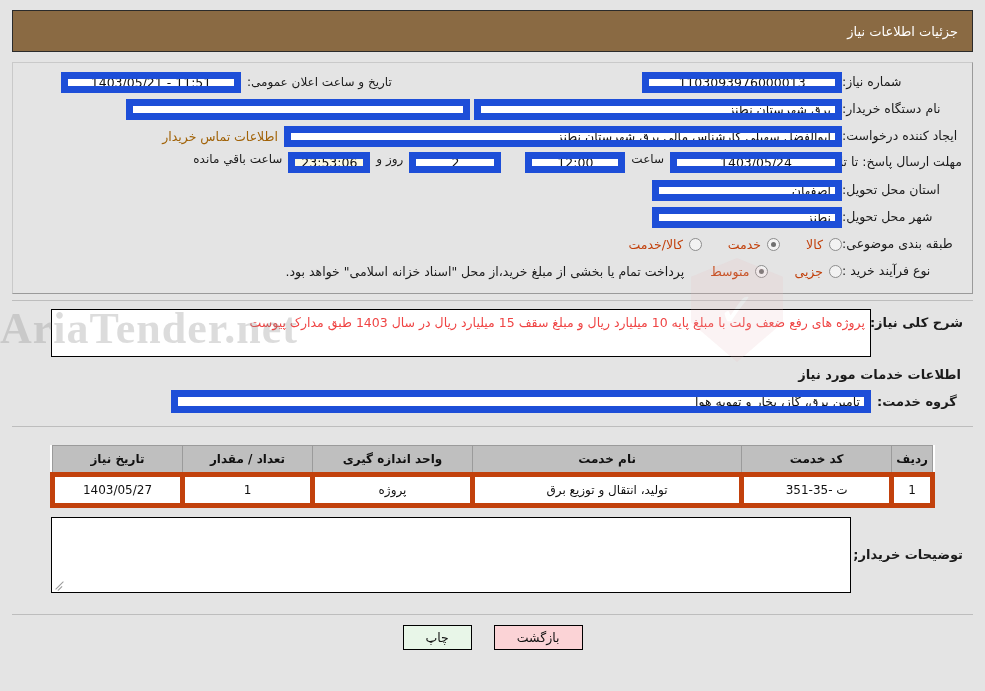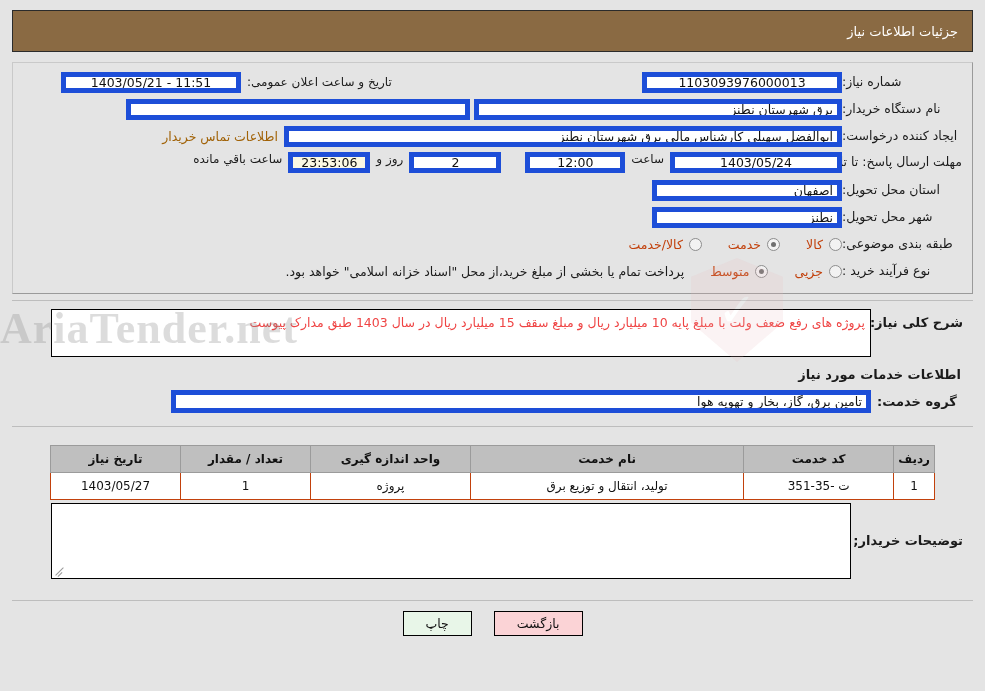--- a/index.html
+++ b/index.html
@@ -56,21 +56,21 @@
     font-size: 12.5px;
     color: #1b1b1b;
     text-align: left;
     white-space: nowrap;
     line-height: 1.25;
   }
   .lbl.w-right { width: 120px; text-align: left; }
 
   .fld {
     background: #ffffff;
-    border: 5px solid #1d4ed8;
+    border: 7px solid #1d4ed8;
     height: 21px;
     font-size: 12.5px;
     color: #111;
     display: flex;
     align-items: center;
     padding: 0 4px;
     line-height: 19px;
     overflow: hidden;
     white-space: nowrap;
   }
@@ -184,21 +184,21 @@
     color: #111;
     font-weight: bold;
     font-size: 12px;
     border: 1px solid #9b9b9b;
     padding: 6px 4px;
     text-align: center;
     white-space: nowrap;
   }
   table.grid td {
     background: #ffffff;
-    border: 1px solid #c2410c;
+    border: 5px solid #c2410c;
     padding: 6px 4px;
     text-align: center;
     color: #111;
     font-size: 12px;
     white-space: nowrap;
   }
 
   
   .footer {
     margin-top: 10px;
@@ -394,21 +394,21 @@
             <td>ت -35-351</td>
             <td>تولید، انتقال و توزیع برق</td>
             <td>پروژه</td>
             <td>1</td>
             <td>1403/05/27</td>
           </tr>
         </tbody>
       </table>
     </div>
 
-    <div class="row" style="align-items:flex-start;margin-top:3px;">
+    <div class="row" style="align-items:flex-start;margin-top:9px;">
       <div class="strong-lbl" style="width:112px;padding-top:30px;text-align:left;padding-left:6px;">توضیحات خریدار;</div>
       <div class="ta" style="width:800px;height:76px;">
           <span class="resize-grip"></span>
         </div>
     </div>
 
   </div>
 
   <div class="divider"></div>
 

